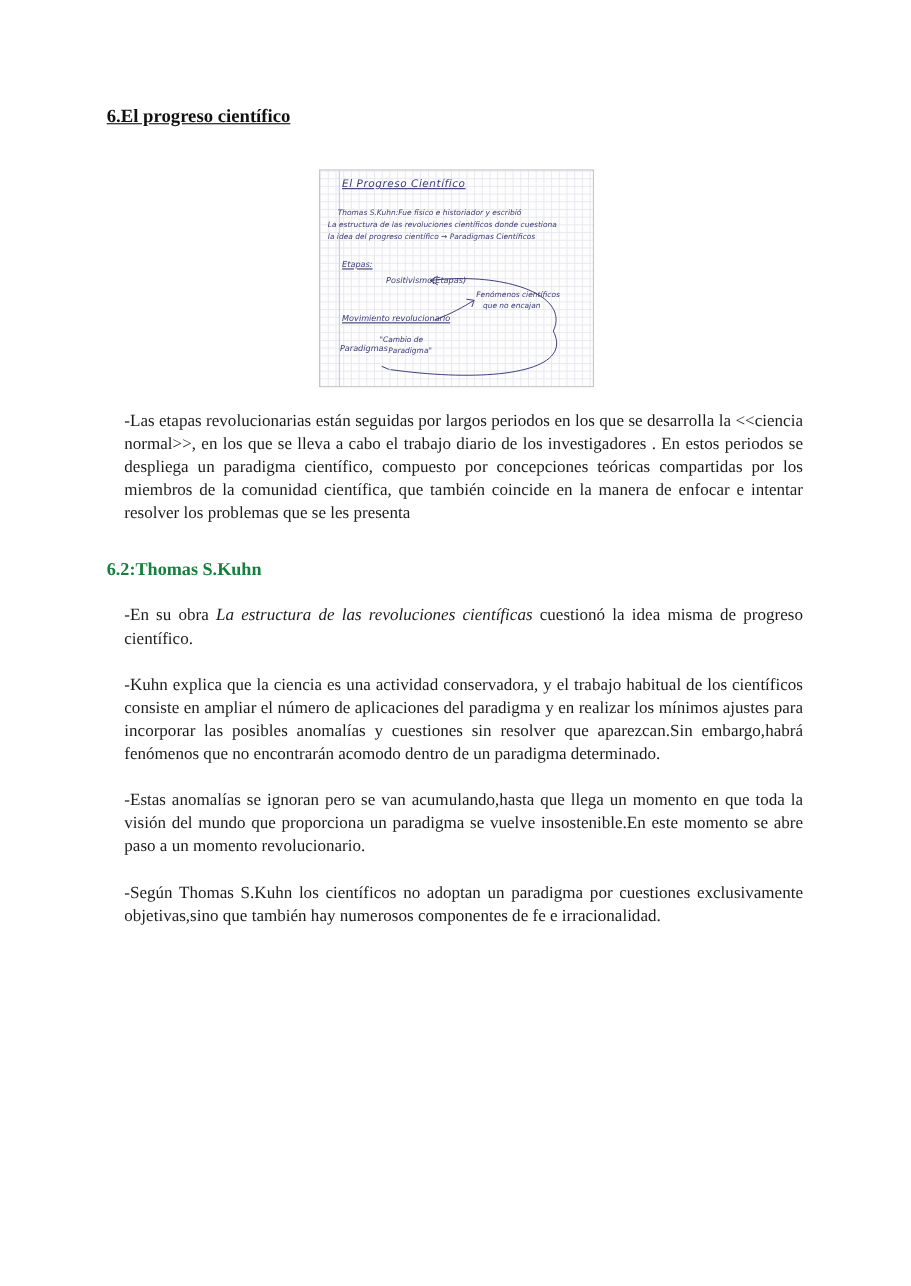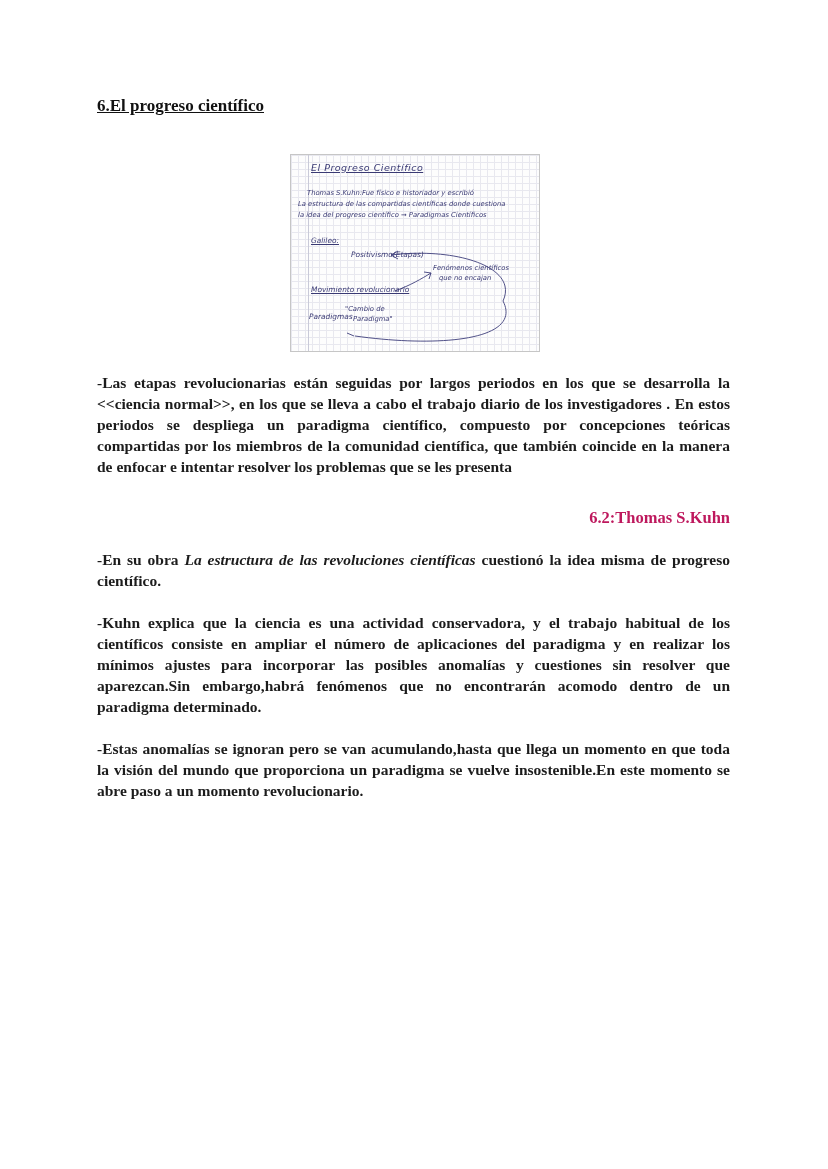--- a/index.html
+++ b/index.html
@@ -57,31 +57,29 @@
   }
   .hw.u { text-decoration: underline; }
   .hw.note-title { font-size: 9.5px; letter-spacing: 0.5px; }
   .hw.mid { font-size: 7.4px; }
   .note-svg { position: absolute; left: 0; top: 0; width: 250px; height: 198px; }
   .note-svg path, .note-svg line { stroke: #3d3d7a; stroke-width: 0.9; fill: none; }
   .para {
     font-size: 15.5px;
     line-height: 21px;
     text-align: justify;
-    margin: 21px 0 0 0;
+    margin: 21px 0 0 16px;
     color: #1c1c1c;
-    font-weight: bold;
   }
   .para.first { margin-top: 20px; }
   .sub-title {
     margin: 31px 0 0 0;
     font-size: 16.5px;
     font-weight: bold;
-    color: #be185d;
-    text-align: right;
+    color: #15803d;
   }
   .italic { font-style: italic; }
 </style>
 </head>
 <body>
 
 <div class="page">
   <div class="content">
 
     <h1 class="doc-title">6.El progreso científico</h1>
@@ -98,23 +96,23 @@
           <path d="M212 146 C 228 112, 165 92, 100 100"></path>
           <line x1="100" y1="100" x2="107" y2="96"></line>
           <line x1="100" y1="100" x2="107" y2="104"></line>
 
           <path d="M64 181 C 150 193, 232 185, 212 146"></path>
           <line x1="56" y1="178" x2="63" y2="181"></line>
         </svg>
 
         <span class="hw u note-title" style="left:20px; top:8px;">El Progreso Científico</span>
         <span class="hw" style="left:16px; top:35px;">Thomas S.Kuhn:Fue físico e historiador y escribió</span>
-        <span class="hw" style="left:7px; top:46px;">La estructura de las compartidas científicas donde cuestiona</span>
+        <span class="hw" style="left:7px; top:46px;">La estructura de las revoluciones científicos donde cuestiona</span>
         <span class="hw" style="left:7px; top:57px;">la idea del progreso científico → Paradigmas Científicos</span>
-        <span class="hw u mid" style="left:20px; top:82px;">Galileo:</span>
+        <span class="hw u mid" style="left:20px; top:82px;">Etapas:</span>
         <span class="hw mid" style="left:20px; top:96px;padding-left:40px;">Positivismo(Etapas)</span>
         <span class="hw" style="left:142px; top:110px;">Fenómenos científicos</span>
         <span class="hw" style="left:148px; top:120px;">que no encajan</span>
         <span class="hw u mid" style="left:20px; top:131px;">Movimiento revolucionario</span>
         <span class="hw" style="left:54px; top:151px;">"Cambio de</span>
         <span class="hw" style="left:62px; top:161px;">Paradigma"</span>
         <span class="hw mid" style="left:18px; top:158px;">Paradigmas</span>
       </div>
     </div>
 
@@ -122,15 +120,16 @@
 
 
     <h2 class="sub-title">6.2:Thomas S.Kuhn</h2>
 
     <p class="para"><span>-En su obra </span><span class="italic">La estructura de las revoluciones científicas</span><span> cuestionó la idea misma de progreso científico.</span></p>
 
     <p class="para">-Kuhn explica que la ciencia es una actividad conservadora, y el trabajo habitual de los científicos consiste en ampliar el número de aplicaciones del paradigma y en realizar los mínimos ajustes para incorporar las posibles anomalías y cuestiones sin resolver que aparezcan.Sin embargo,habrá fenómenos que no encontrarán acomodo dentro de un paradigma determinado.</p>
 
     <p class="para">-Estas anomalías se ignoran pero se van acumulando,hasta que llega un momento en que toda la visión del mundo que proporciona un paradigma se vuelve insostenible.En este momento se abre paso a un momento revolucionario.</p>
 
+    <p class="para">-Según Thomas S.Kuhn los científicos no adoptan un paradigma por cuestiones exclusivamente objetivas,sino que también hay numerosos componentes de fe e irracionalidad.</p>
 
   </div>
 </div>
 
 </body></html>

